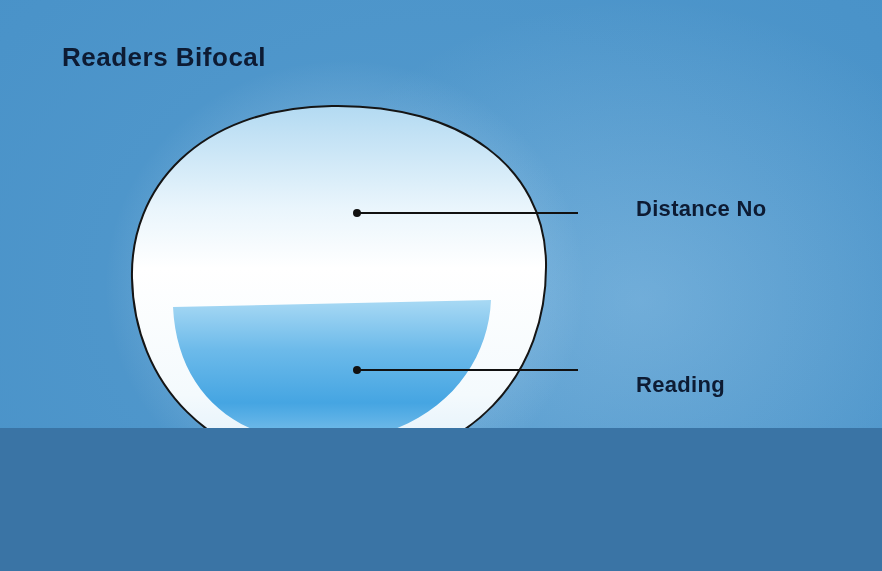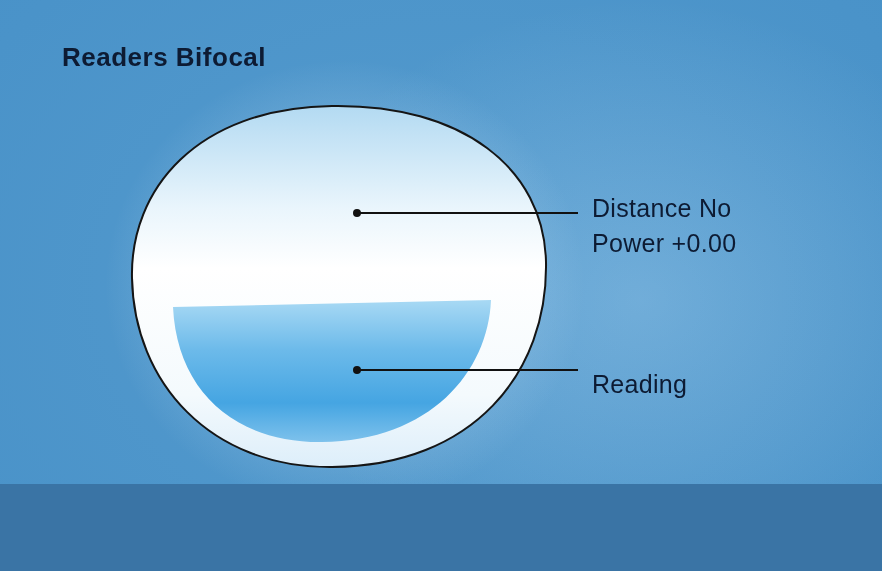--- a/index.html
+++ b/index.html
@@ -4,21 +4,21 @@
 <style>
   html, body {
     margin: 0;
     padding: 0;
     background: #3a74a5;
     font-family: "Liberation Sans", sans-serif;
   }
   .scene {
     position: relative;
     width: 882px;
-    height: 484px;
+    height: 428px;
     overflow: hidden;
     background:
       radial-gradient(320px 300px at 345px 285px, rgba(225,242,255,0.55), rgba(225,242,255,0) 75%),
       radial-gradient(520px 430px at 640px 300px, rgba(195,228,250,0.28), rgba(195,228,250,0) 70%),
       radial-gradient(900px 700px at 440px 290px, #559bce 0%, #4a93c9 60%, #448fc6 100%);
   }
   .diagram-svg {
     position: absolute;
     left: 0;
     top: 0;
@@ -30,25 +30,26 @@
     left: 62px;
     top: 42px;
     font-size: 26px;
     font-weight: 700;
     letter-spacing: 0.5px;
     color: #0d1b33;
   }
   .callout {
     position: absolute;
     color: #0d1b33;
-    font-size: 25px;
-    font-weight: 400;
+    font-size: 22px;
+    font-weight: 700;
     letter-spacing: 0.3px;
     line-height: 35px;
     white-space: nowrap;
+    margin-left: 44px;
   }
   .callout-distance { left: 592px; top: 191px; }
   .callout-reading  { left: 592px; top: 367px; }
 </style>
 </head>
 <body>
 
 <div class="scene">
 
   <svg class="diagram-svg" viewBox="0 0 882 571" xmlns="http://www.w3.org/2000/svg">
@@ -83,18 +84,17 @@
     <circle cx="357" cy="213" r="4" fill="#111111"></circle>
 
     <line x1="357" y1="370" x2="578" y2="370" stroke="#111111" stroke-width="2"></line>
     <circle cx="357" cy="370" r="4" fill="#111111"></circle>
   </svg>
 
   <div class="title">Readers Bifocal</div>
 
   <div class="callout callout-distance">
     <div>Distance No</div>
-    <div>Power +0.00</div>
   </div>
 
   <div class="callout callout-reading">Reading</div>
 
 </div>
 
 </body></html>

